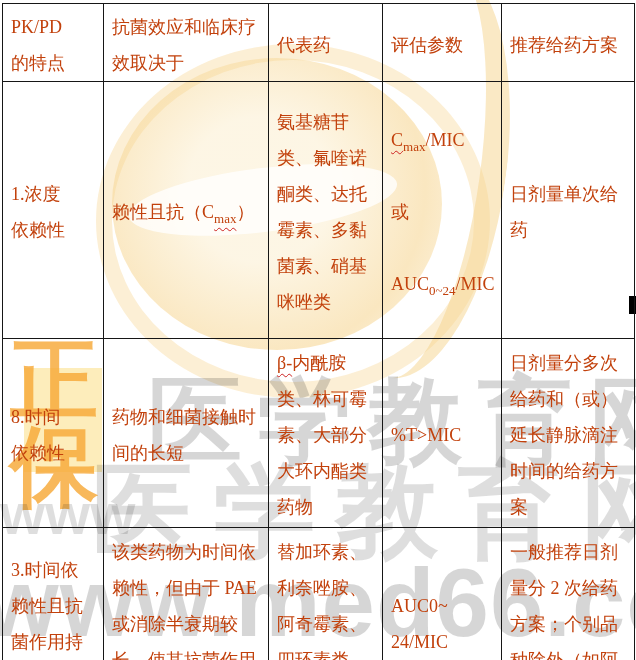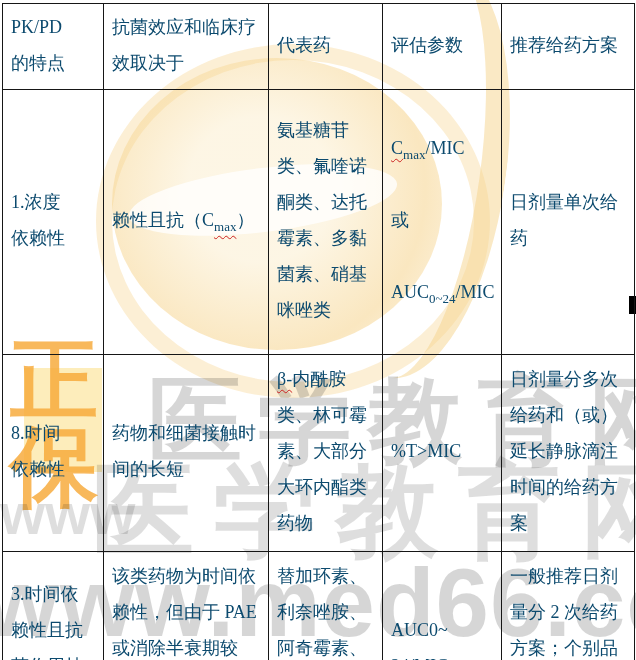--- a/index.html
+++ b/index.html
@@ -43,22 +43,22 @@
   .wm-g3{left:0px;top:480px;font-size:58px;color:rgba(0,0,0,0.13);}
   .wm-g4{left:-16px;top:548px;font-size:96px;letter-spacing:1px;}
   .black-mark{position:absolute;left:629px;top:296px;width:7px;height:18px;background:#000;}
   
   table{
     position:absolute;left:2px;top:3px;z-index:1;
     border-collapse:collapse;table-layout:fixed;width:632px;background:transparent;
   }
   td{
     border:1.5px solid #161616;vertical-align:middle;
-    padding:4px 6px 8px 8px;
-    font-size:18px;line-height:2;color:#0c4a6e;
+    padding:4px 6px 0 8px;
+    font-size:18px;line-height:2;color:#c2410c;
     white-space:pre-line;overflow:hidden;
   }
   tr.hdr td{height:73px;}
   tr.r1 td{height:213px;}
   tr.r2 td{height:184px;}
   tr.r3 td{height:184px;}
   sub{font-size:13px;line-height:0;}
   .wavy{
     text-decoration-line:underline;text-decoration-style:wavy;
     text-decoration-color:#cc2222;text-decoration-thickness:1px;text-underline-offset:4px;

